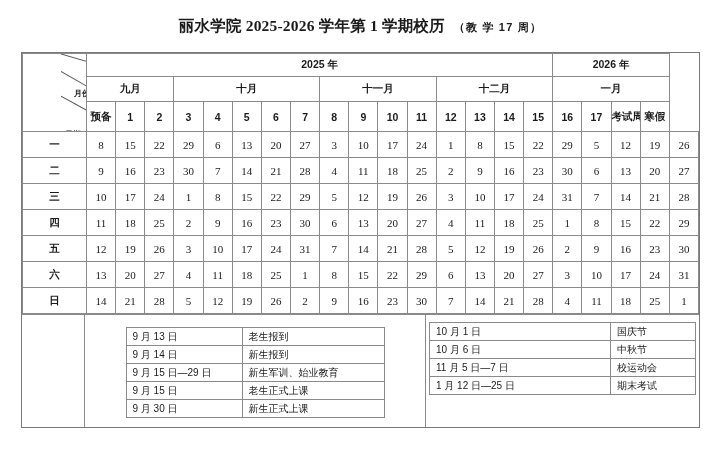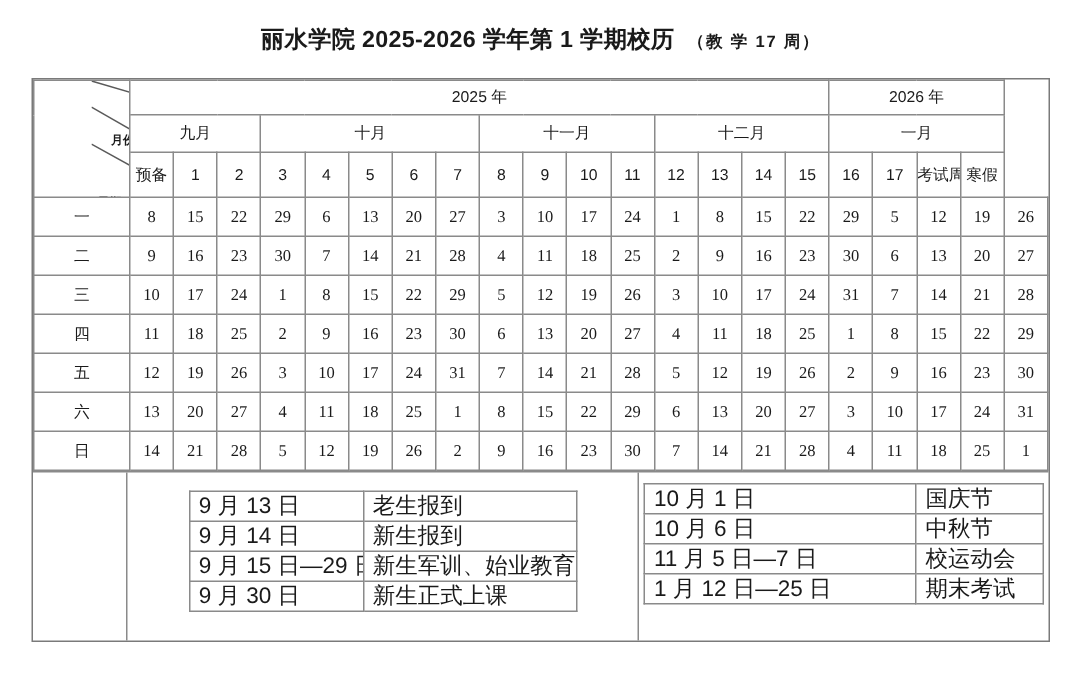--- a/index.html
+++ b/index.html
@@ -22,21 +22,21 @@
     box-sizing: border-box;
   }
 
   
   .title-bar {
     padding-top: 16px;
     text-align: center;
     white-space: nowrap;
   }
   .title-main {
-    font-family: Liberation Sans, sans-serif;
+    font-family: Liberation Serif, serif;
     font-weight: bold;
     font-size: 15.5px;
     letter-spacing: 0.2px;
   }
   .title-sub {
     font-family: "Liberation Sans", "DejaVu Sans", sans-serif;
     font-weight: bold;
     font-size: 11px;
     margin-left: 9px;
     letter-spacing: 1.2px;
@@ -66,21 +66,21 @@
     border: 1px solid #8a8a8a;
     text-align: center;
     vertical-align: middle;
     font-weight: normal;
     padding: 0;
     overflow: hidden;
     white-space: nowrap;
   }
   table.cal th {
     font-family: "Liberation Sans", "DejaVu Sans", sans-serif;
-    font-weight: normal;
+    font-weight: bold;
     font-size: 10.5px;
     text-align: center;
   }
   .row-year td, .row-year th { height: 22px; }
   .row-month td, .row-month th { height: 24px; margin-top: 32px; }
   .row-week td, .row-week th { height: 29px; }
   .row-day td, .row-day th { height: 25px; }
 
   .yearcell {
     font-family: "Liberation Sans", "DejaVu Sans", sans-serif;
@@ -179,21 +179,21 @@
     table-layout: fixed;
     font-size: 9.5px;
   }
   table.notes-tbl td {
     border: 1px solid #8a8a8a;
     padding: 0 6px;
     height: 17px;
     white-space: nowrap;
     overflow: hidden;
     font-family: "Liberation Sans", "DejaVu Sans", sans-serif;
-    font-size: 15px;
+    font-size: 10px;
     text-align: left;
     vertical-align: middle;
   }
   table.notes-left-tbl { width: 232px; }
   table.notes-left-tbl td.c-date { width: 103px; }
   table.notes-left-tbl td.c-desc { width: 129px; }
 
   table.notes-right-tbl { width: 240px; }
   table.notes-right-tbl td.c-date { width: 168px; }
   table.notes-right-tbl td.c-desc { width: 72px; }
@@ -439,20 +439,24 @@
               </tr>
               <tr>
                 <td class="c-date">9 月 14 日</td>
                 <td class="c-desc">新生报到</td>
               </tr>
               <tr>
                 <td class="c-date">9 月 15 日—29 日</td>
                 <td class="c-desc">新生军训、始业教育</td>
               </tr>
               <tr>
+                <td class="c-date">9 月 15 日</td>
+                <td class="c-desc">老生正式上课</td>
+              </tr>
+              <tr>
                 <td class="c-date">9 月 30 日</td>
                 <td class="c-desc">新生正式上课</td>
               </tr>
             </tbody>
         </table>
       </div>
       <div class="notes-right">
         <table class="notes-tbl notes-right-tbl">
           <tbody id="notes-right-body">
               <tr>

